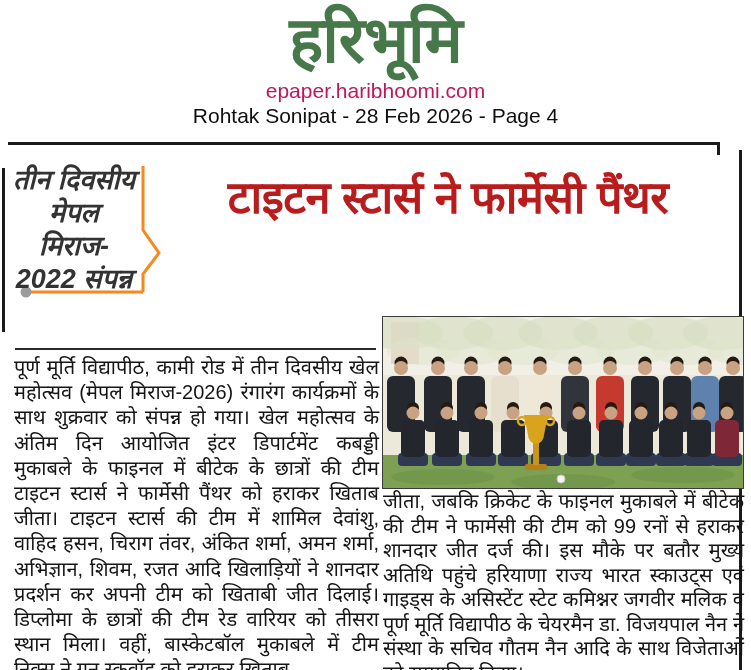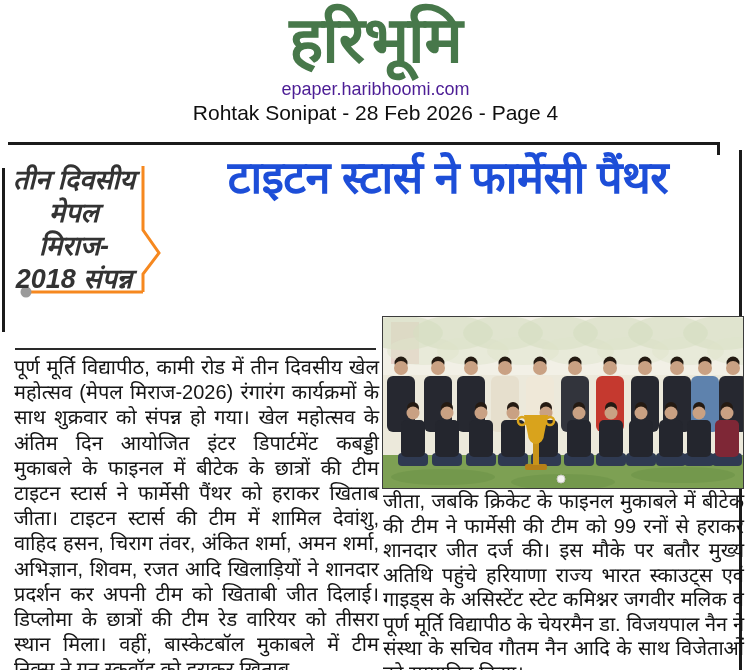--- a/index.html
+++ b/index.html
@@ -2,38 +2,38 @@
 <html><head>
 <meta charset="utf-8">
 <style>
   * { margin:0; padding:0; box-sizing:border-box; }
   body { background:#fff; font-family:"Liberation Sans", sans-serif; }
   .page { position:relative; width:751px; height:670px; background:#ffffff; overflow:hidden; }
 
   
   .masthead { position:absolute; left:0; top:4px; width:751px; text-align:center; }
   .masthead-title { font-size:64px; font-weight:bold; color:#47784a; line-height:1.15; letter-spacing:-1px; }
-  .paper-url { font-size:18px; color:#4c1d95; margin-top:1px; }
+  .paper-url { font-size:21px; color:#be185d; margin-top:1px; }
   .edition-line { font-size:21px; color:#0f0f0f; margin-top:1px; }
 
   
   .top-rule { position:absolute; left:8px; top:142px; width:712px; height:13px;
               border-top:3px solid #1b1b1b; border-right:3px solid #1b1b1b; }
   .right-rule { position:absolute; left:739px; top:150px; width:3px; height:520px; background:#1b1b1b; }
   .left-rule { position:absolute; left:2px; top:168px; width:3px; height:164px; background:#1b1b1b; }
 
   
   .kicker { position:absolute; left:12px; top:164px; width:152px; height:142px; }
   .kicker-text { position:absolute; left:0; top:0; width:124px; text-align:center;
                  font-style:italic; font-weight:bold; font-size:27px; line-height:33px; color:#333333; }
   .kicker-svg { position:absolute; left:0; top:0; }
 
   
-  .headline { position:absolute; left:156px; top:144px; width:584px; text-align:center;
-              font-weight:800; color:#1d4ed8; }
+  .headline { position:absolute; left:156px; top:164px; width:584px; text-align:center;
+              font-weight:800; color:#b91c1c; }
   .headline div { font-size:45px; line-height:67px; letter-spacing:-0.5px; }
 
   
   .byline-row { position:absolute; left:15px; top:317px; width:362px; height:26px;
                 display:flex; justify-content:center; align-items:center; gap:7px;
                 font-size:21px; font-weight:bold; color:#101010; }
   .byline-arrows { font-size:15px; letter-spacing:-2px; color:#101010; }
   .byline-bar { width:2px; height:18px; background:#101010; }
   .byline-rule { position:absolute; left:15px; top:348px; width:361px; height:2px; background:#2a2a2a; }
 
@@ -65,21 +65,21 @@
 
   <div class="kicker">
     <svg class="kicker-svg" width="152" height="142" viewBox="0 0 152 142">
       <polyline points="131,2 131,66 147,89 131,110 131,128" fill="none" stroke="#f6881f" stroke-width="3"></polyline>
       <line x1="131" y1="128" x2="18" y2="128" stroke="#f6881f" stroke-width="3"></line>
       <circle cx="14" cy="128" r="5.5" fill="#9b9b9b"></circle>
     </svg>
     <div class="kicker-text">
       <div>तीन दिवसीय</div>
       <div>मेपल मिराज-</div>
-      <div>2018 संपन्न</div>
+      <div>2022 संपन्न</div>
     </div>
   </div>
 
   <div class="headline">
     <div>टाइटन स्टार्स ने फार्मेसी पैंथर</div>
   </div>
 
   <div class="byline-rule"></div>
 
   <div class="col-left">पूर्ण मूर्ति विद्यापीठ, कामी रोड में तीन दिवसीय खेल महोत्सव (मेपल मिराज-2026) रंगारंग कार्यक्रमों के साथ शुक्रवार को संपन्न हो गया। खेल महोत्सव के अंतिम दिन आयोजित इंटर डिपार्टमेंट कबड्डी मुकाबले के फाइनल में बीटेक के छात्रों की टीम टाइटन स्टार्स ने फार्मेसी पैंथर को हराकर खिताब जीता। टाइटन स्टार्स की टीम में शामिल देवांशु, वाहिद हसन, चिराग तंवर, अंकित शर्मा, अमन शर्मा, अभिज्ञान, शिवम, रजत आदि खिलाड़ियों ने शानदार प्रदर्शन कर अपनी टीम को खिताबी जीत दिलाई। डिप्लोमा के छात्रों की टीम रेड वारियर को तीसरा स्थान मिला। वहीं, बास्केटबॉल मुकाबले में टीम निक्स ने गून स्कवॉड को हराकर खिताब</div>

